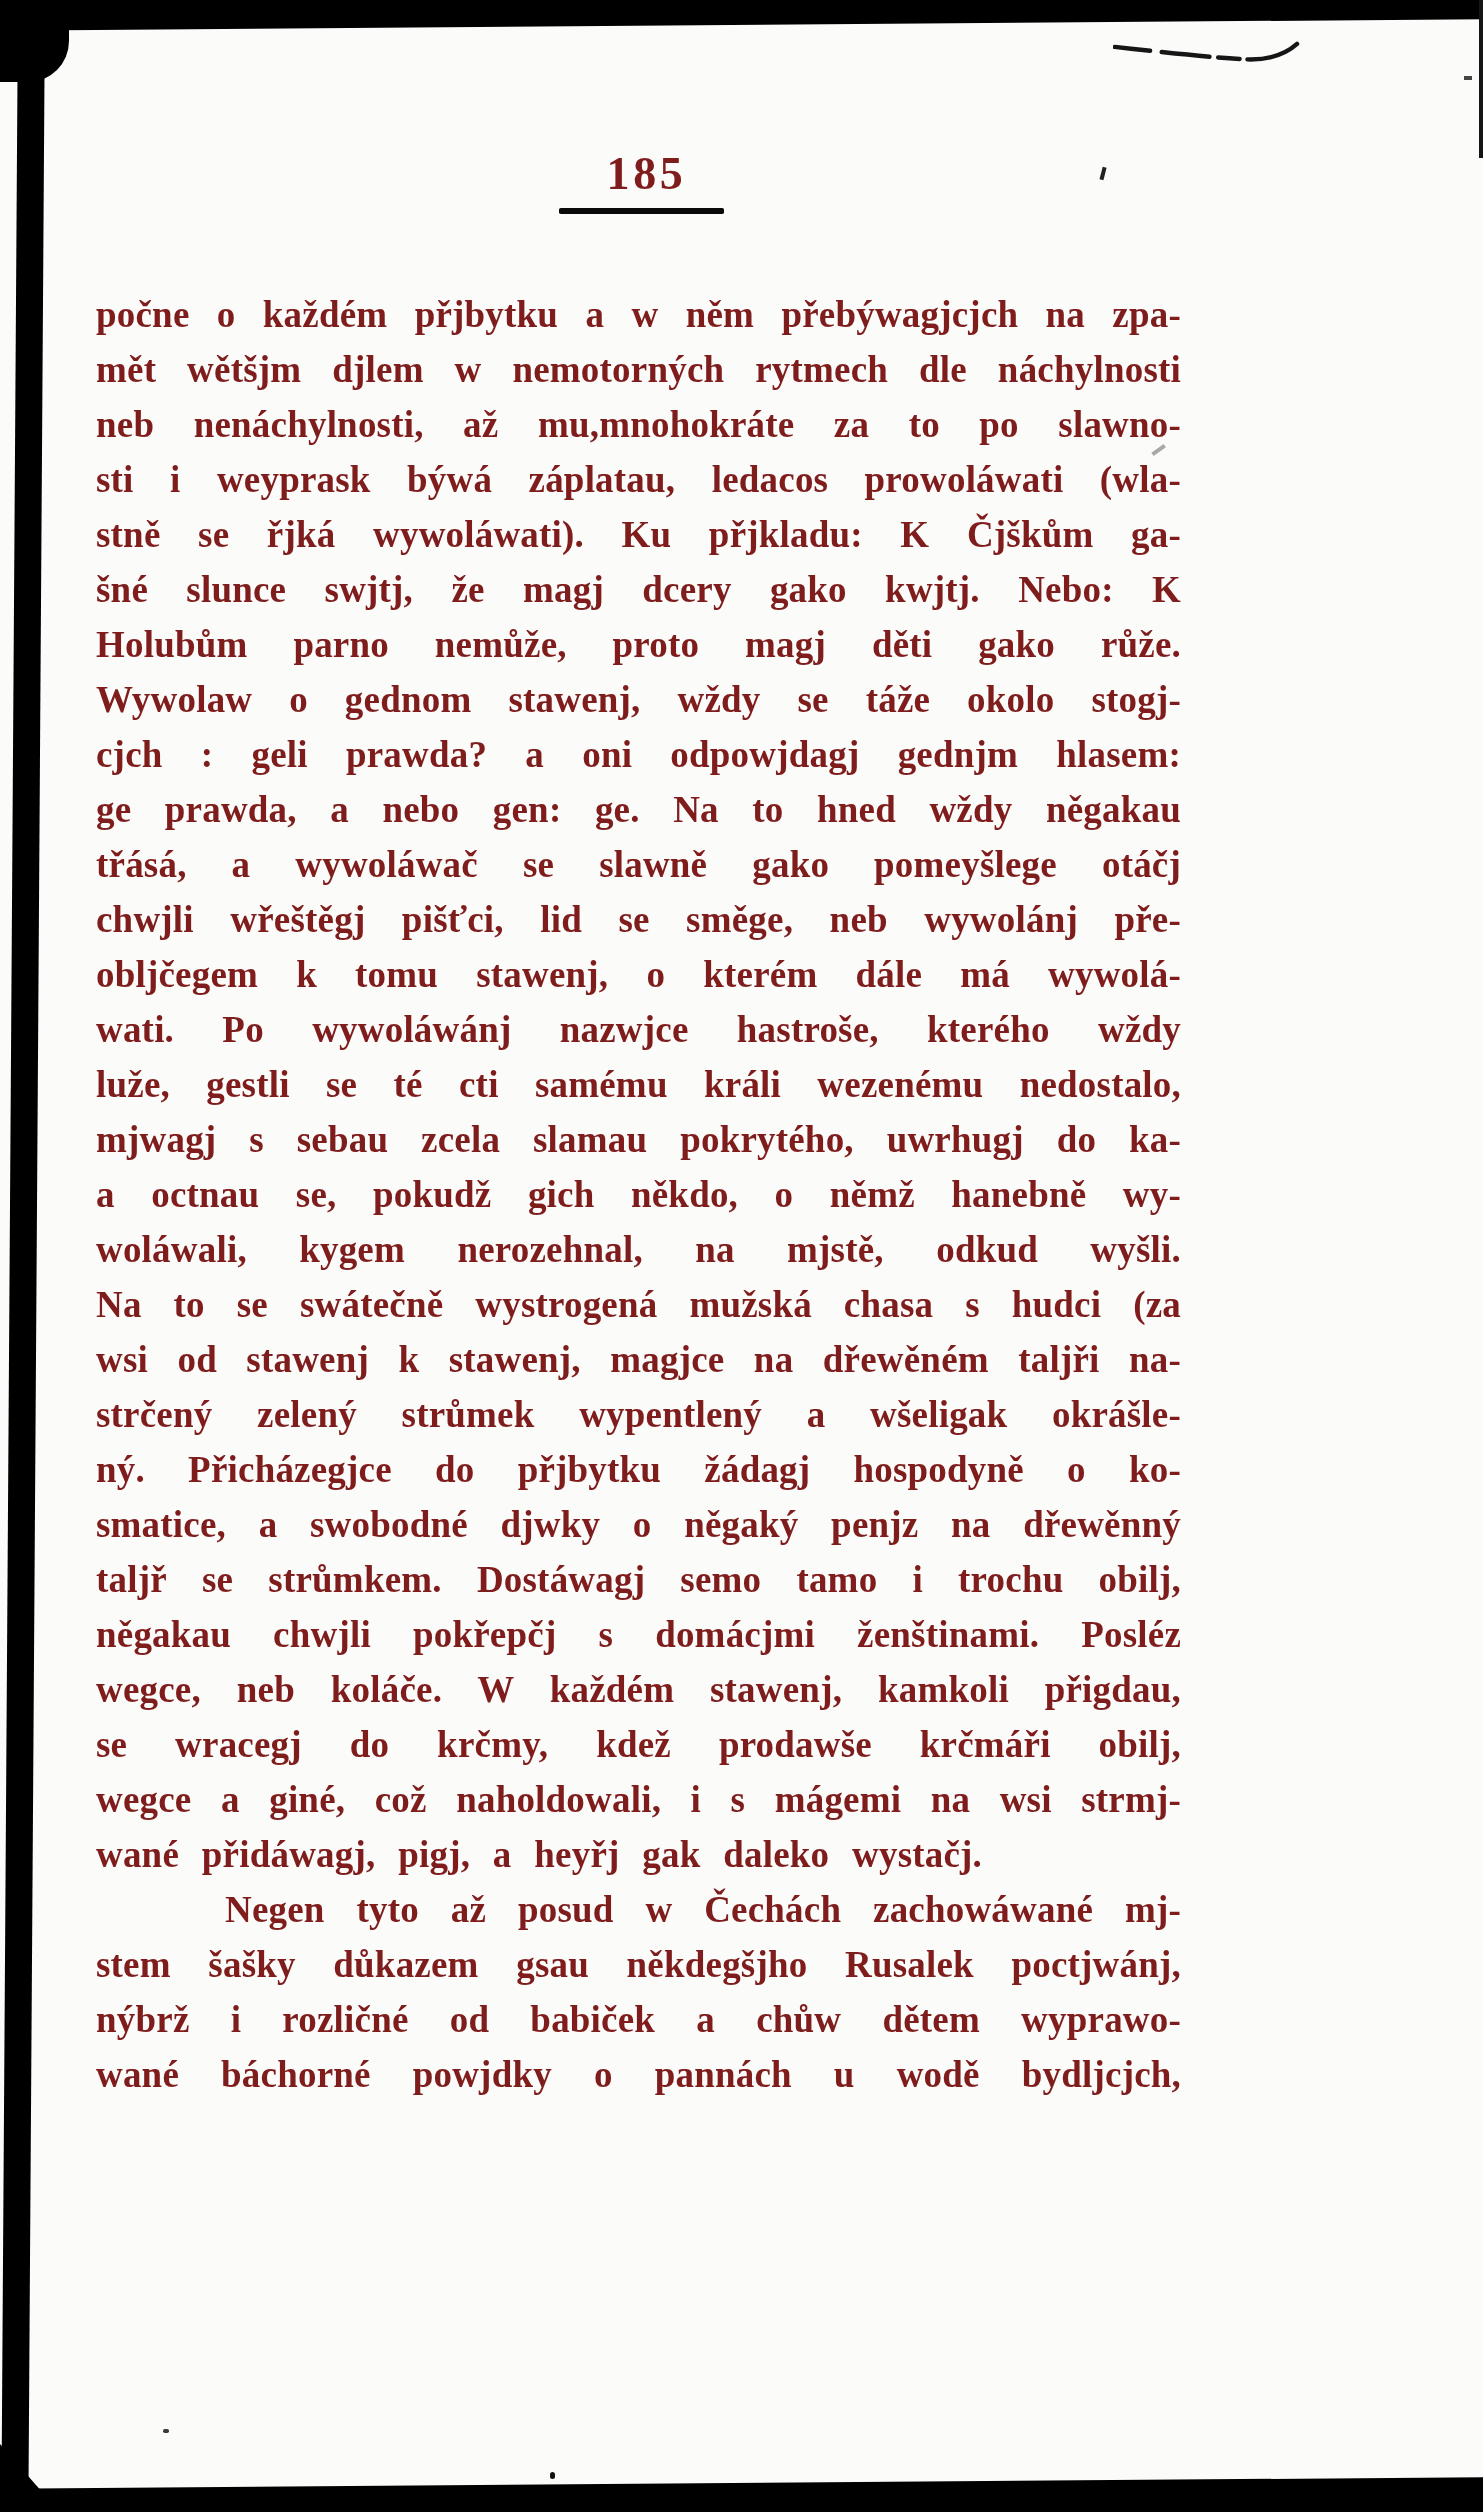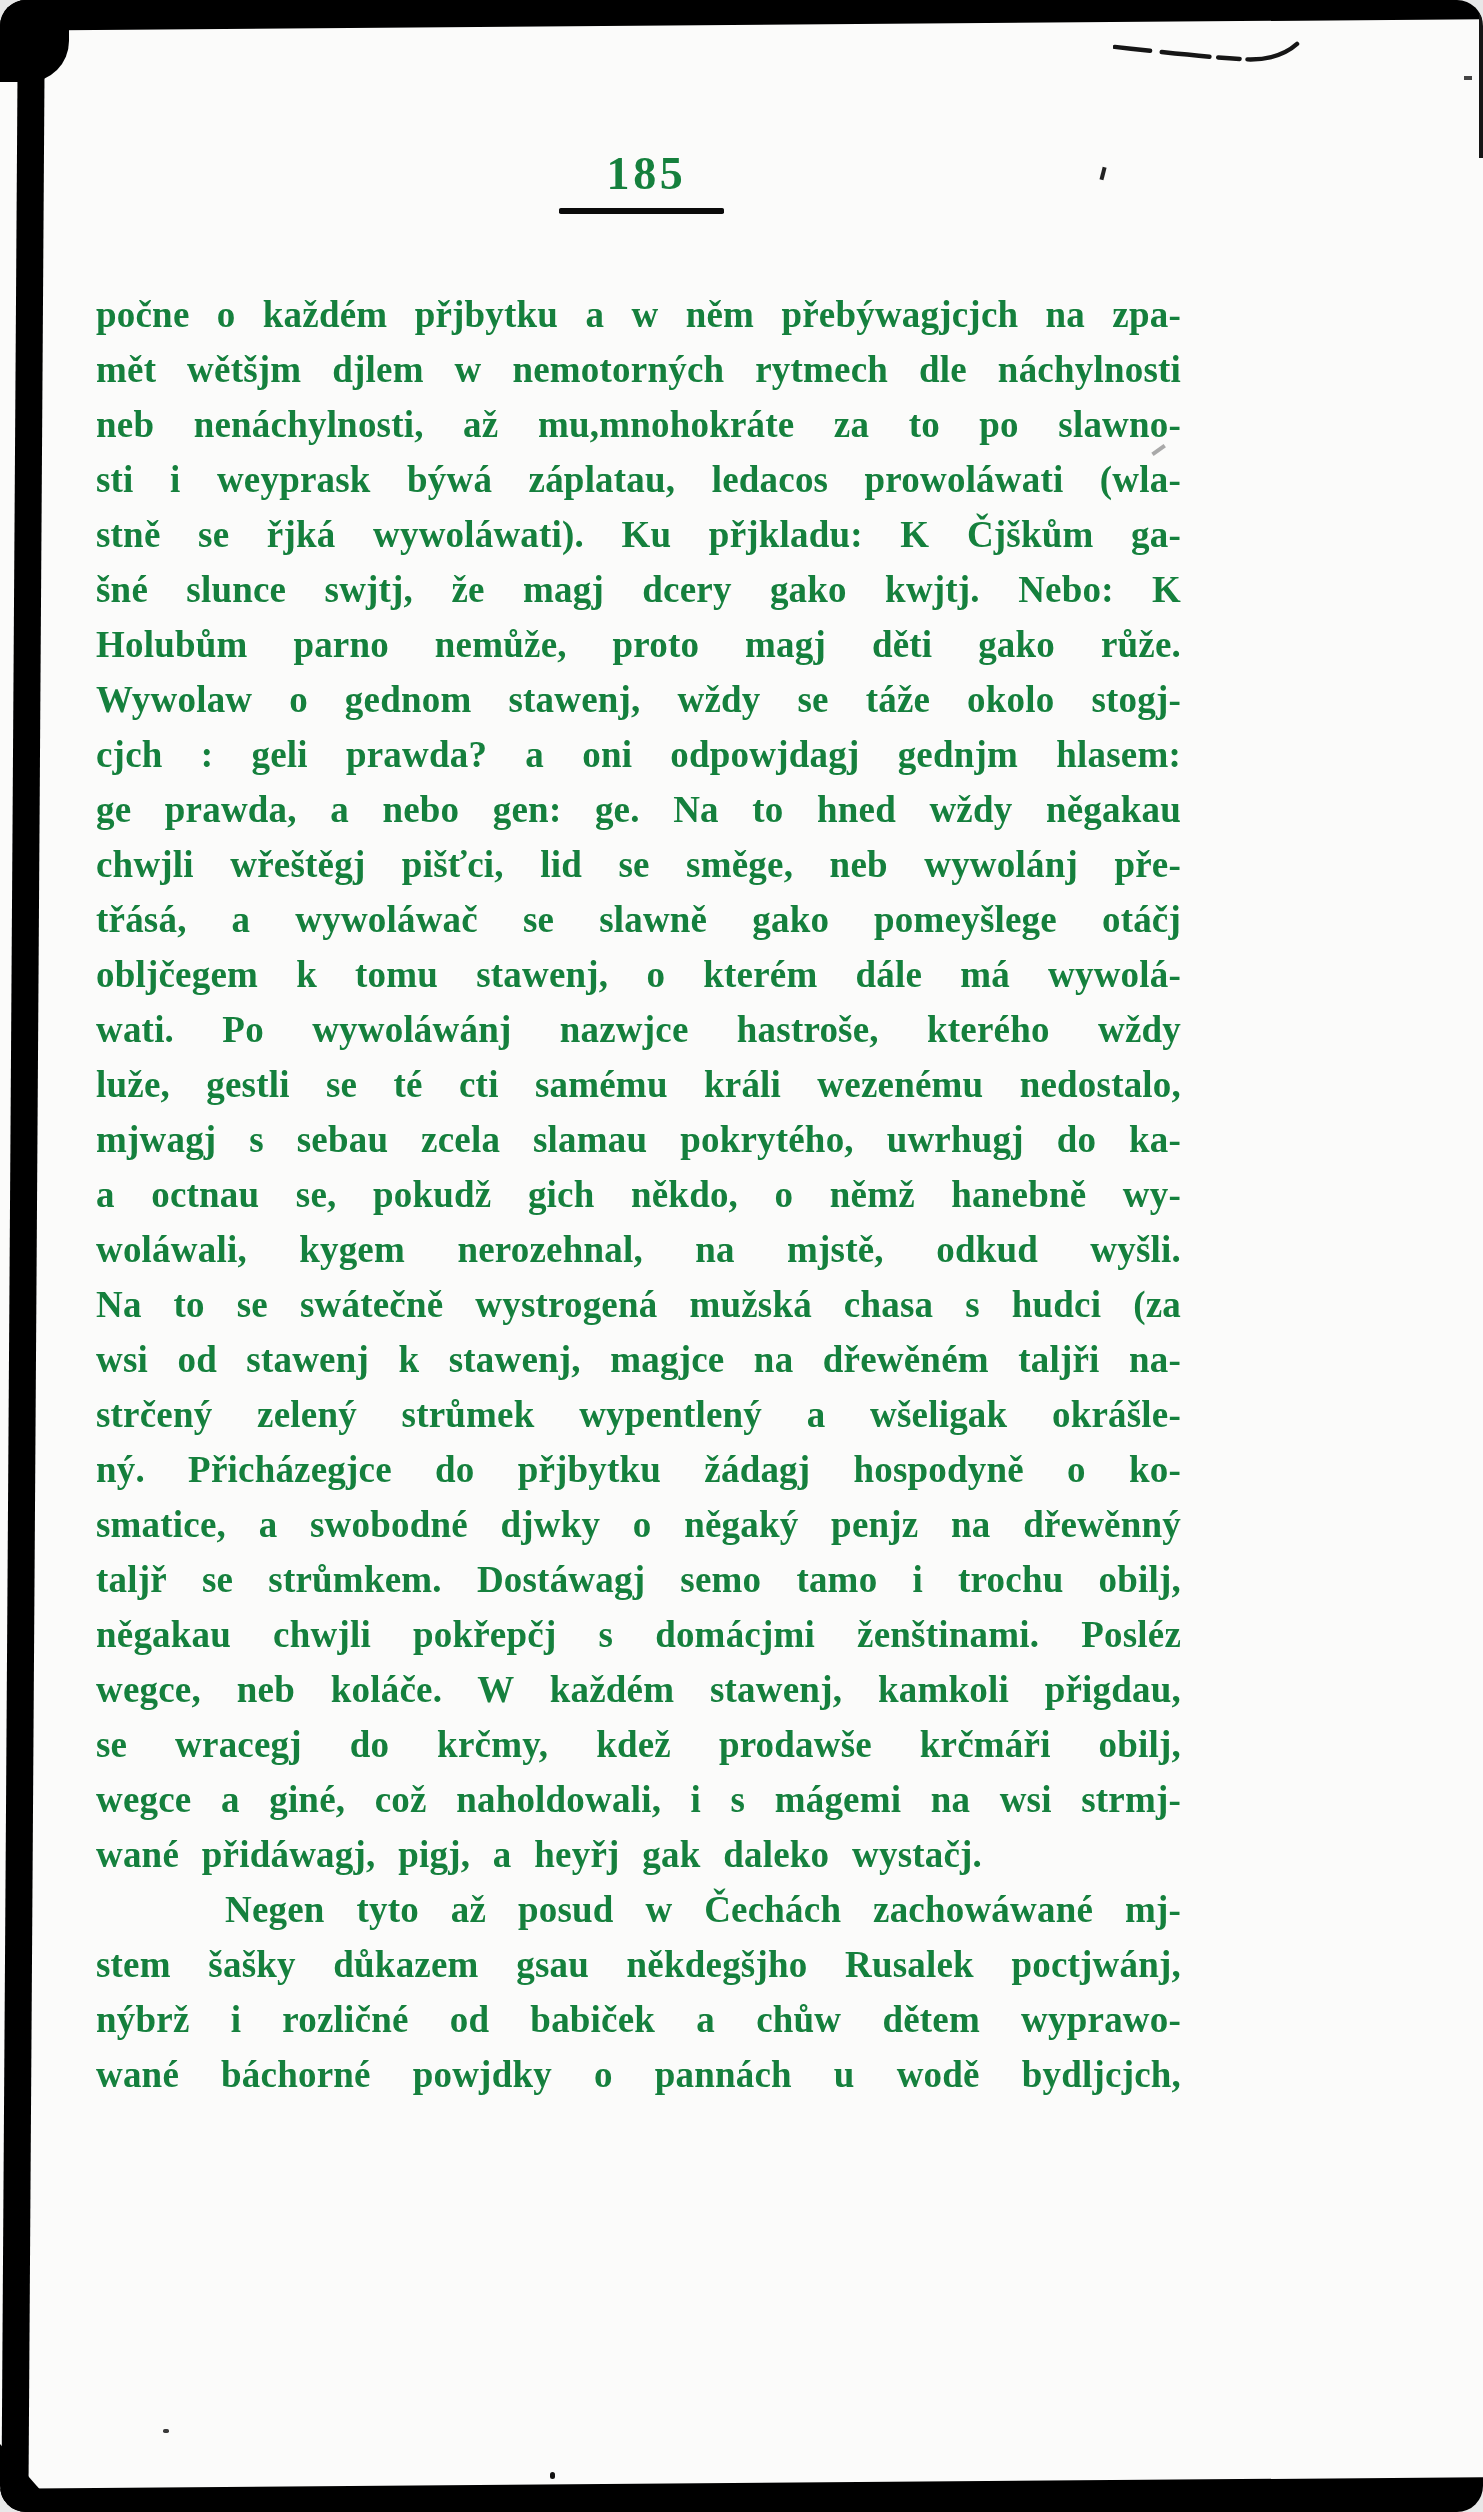--- a/index.html
+++ b/index.html
@@ -2,22 +2,21 @@
 <html style="font-size:14.2px"><head>
 <meta charset="utf-8">
 <style>
   html,body{margin:0;padding:0;background:#e8e8e8;}
   .page{
     position:relative;
     width:1483px;height:2512px;
     background:#fbfbfa;
     overflow:hidden;
     font-family:"Liberation Serif","DejaVu Serif",serif;
-    color:#15803d;
-    border-radius:26px;
+    color:#7f1d1d;
   }
   
   .top-band{position:absolute;left:-19.6px;top:-14.2px;width:1530px;height:39px;background:#000;transform:rotate(-0.45deg);}
   .top-left-blob{position:absolute;left:0;top:0;width:69px;height:82px;background:#000;border-bottom-right-radius:41px;}
   .notch{position:absolute;background:#000;}
   .n1{left:416px;top:19.6px;width:30px;height:6.2px;transform:rotate(-1deg);}
   .n2{left:544px;top:18px;width:41px;height:5.3px;}
   .n3{left:710px;top:16px;width:52px;height:6.2px;transform:rotate(-0.8deg);}
   .n4{left:831px;top:14.2px;width:32px;height:5.3px;}
   .n5{left:941px;top:13.3px;width:43px;height:5.3px;transform:rotate(-1deg);}
@@ -85,22 +84,22 @@
         <div class="line">počne o každém přjbytku a w něm přebýwagjcjch na zpa-</div>
         <div class="line">mět wětšjm djlem w nemotorných rytmech dle náchylnosti</div>
         <div class="line">neb nenáchylnosti, až mu,mnohokráte za to po slawno-</div>
         <div class="line">sti i weyprask býwá záplatau, ledacos prowoláwati (wla-</div>
         <div class="line">stně se řjká wywoláwati). Ku přjkladu: K Čjškům ga-</div>
         <div class="line">šné slunce swjtj, že magj dcery gako kwjtj. Nebo: K</div>
         <div class="line">Holubům parno nemůže, proto magj děti gako růže.</div>
         <div class="line">Wywolaw o gednom stawenj, wždy se táže okolo stogj-</div>
         <div class="line">cjch : geli prawda? a oni odpowjdagj gednjm hlasem:</div>
         <div class="line">ge prawda, a nebo gen: ge. Na to hned wždy něgakau</div>
+        <div class="line">třásá, a wywoláwač se slawně gako pomeyšlege otáčj</div>
         <div class="line">chwjli wřeštěgj pišťci, lid se směge, neb wywolánj pře-</div>
-        <div class="line">třásá, a wywoláwač se slawně gako pomeyšlege otáčj</div>
         <div class="line">obljčegem k tomu stawenj, o kterém dále má wywolá-</div>
         <div class="line">wati. Po wywoláwánj nazwjce hastroše, kterého wždy</div>
         <div class="line">luže, gestli se té cti samému králi wezenému nedostalo,</div>
         <div class="line">mjwagj s sebau zcela slamau pokrytého, uwrhugj do ka-</div>
         <div class="line">a octnau se, pokudž gich někdo, o němž hanebně wy-</div>
         <div class="line">woláwali, kygem nerozehnal, na mjstě, odkud wyšli.</div>
         <div class="line">Na to se swátečně wystrogená mužská chasa s hudci (za</div>
         <div class="line">wsi od stawenj k stawenj, magjce na dřewěném taljři na-</div>
         <div class="line">strčený zelený strůmek wypentlený a wšeligak okrášle-</div>
         <div class="line">ný. Přicházegjce do přjbytku žádagj hospodyně o ko-</div>

